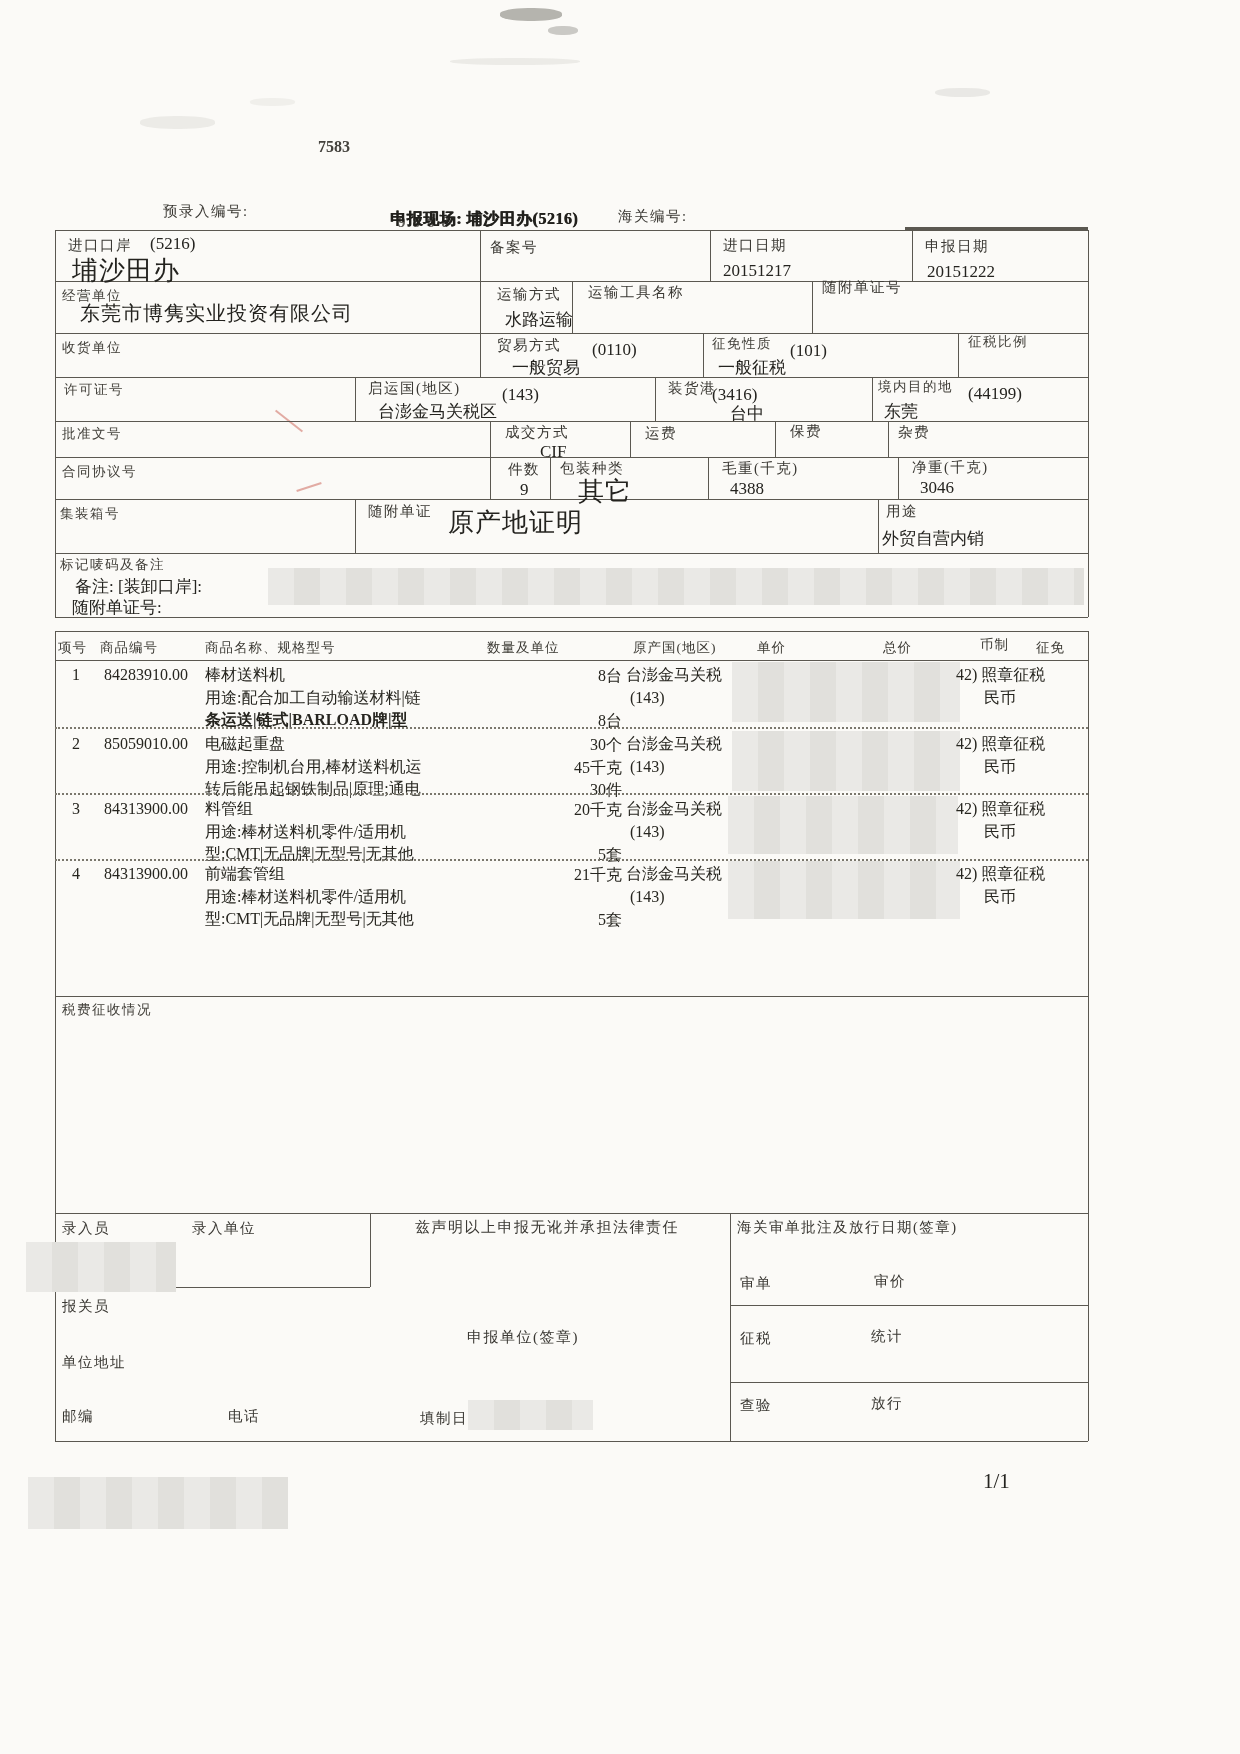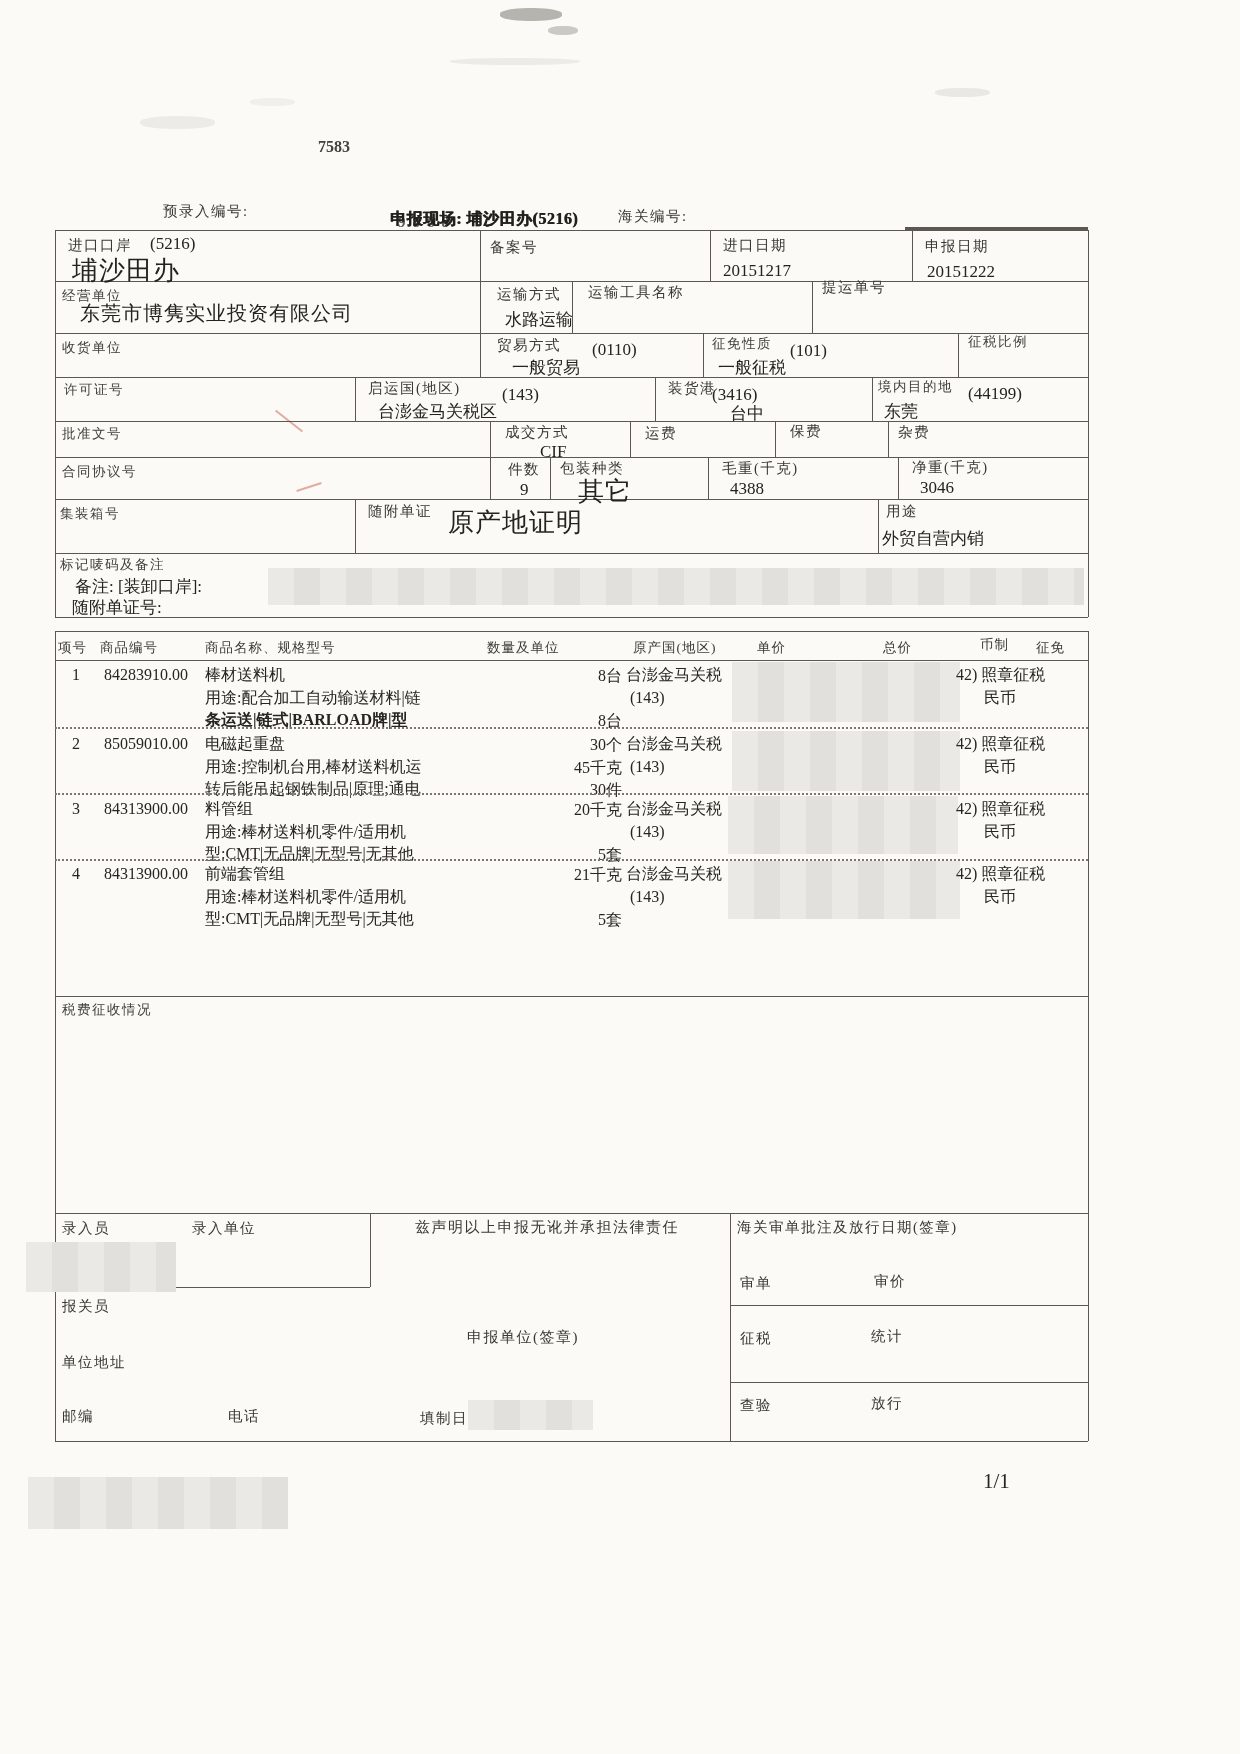--- a/index.html
+++ b/index.html
@@ -84,21 +84,21 @@
   <div class="t lab2" style="left:723px;top:237px;">进口日期</div>
   <div class="t val" style="left:723px;top:261px;">20151217</div>
   <div class="t lab2" style="left:925px;top:238px;">申报日期</div>
   <div class="t val" style="left:927px;top:262px;">20151222</div>
 
   <div class="t lab" style="left:62px;top:288px;">经营单位</div>
   <div class="t val huge" style="left:80px;top:302px;">东莞市博隽实业投资有限公司</div>
   <div class="t lab2" style="left:497px;top:286px;">运输方式</div>
   <div class="t val" style="left:505px;top:310px;">水路运输</div>
   <div class="t lab2" style="left:588px;top:284px;">运输工具名称</div>
-  <div class="t lab2" style="left:822px;top:279px;">提运单号</div>
+  <div class="t lab2" style="left:822px;top:279px;">随附单证号</div>
 
   <div class="t lab" style="left:62px;top:340px;">收货单位</div>
   <div class="t lab2" style="left:497px;top:337px;">贸易方式</div>
   <div class="t val" style="left:592px;top:340px;">(0110)</div>
   <div class="t val" style="left:512px;top:358px;">一般贸易</div>
   <div class="t lab" style="left:712px;top:336px;">征免性质</div>
   <div class="t val" style="left:790px;top:341px;">(101)</div>
   <div class="t val" style="left:718px;top:358px;">一般征税</div>
   <div class="t lab" style="left:968px;top:334px;">征税比例</div>
 

